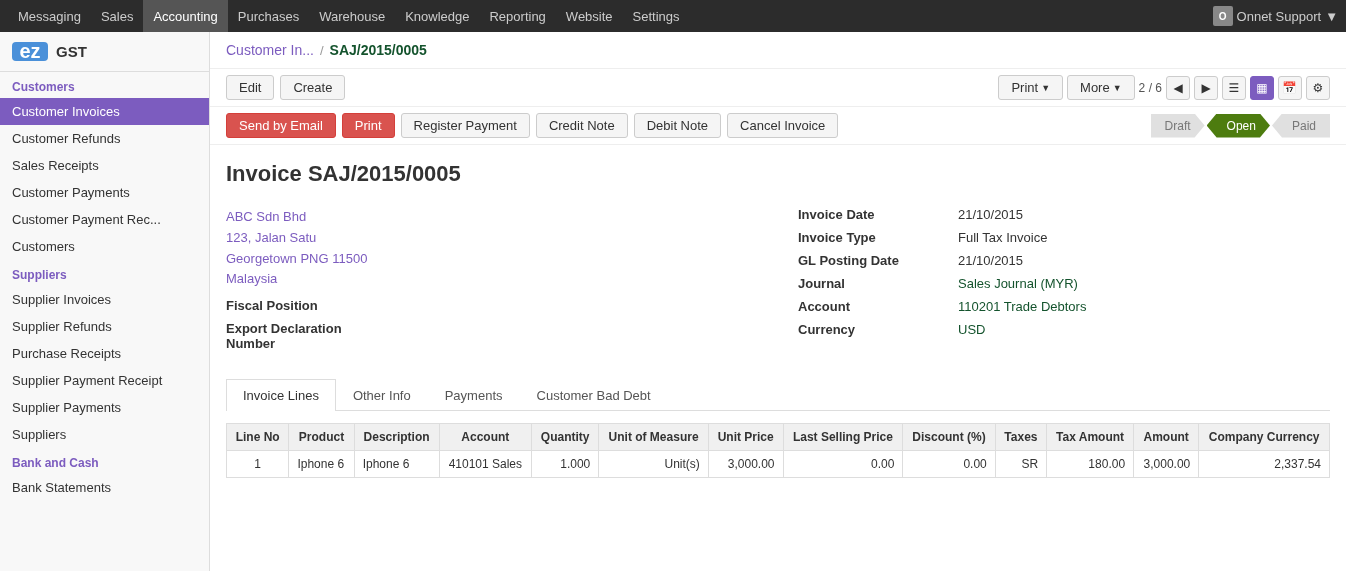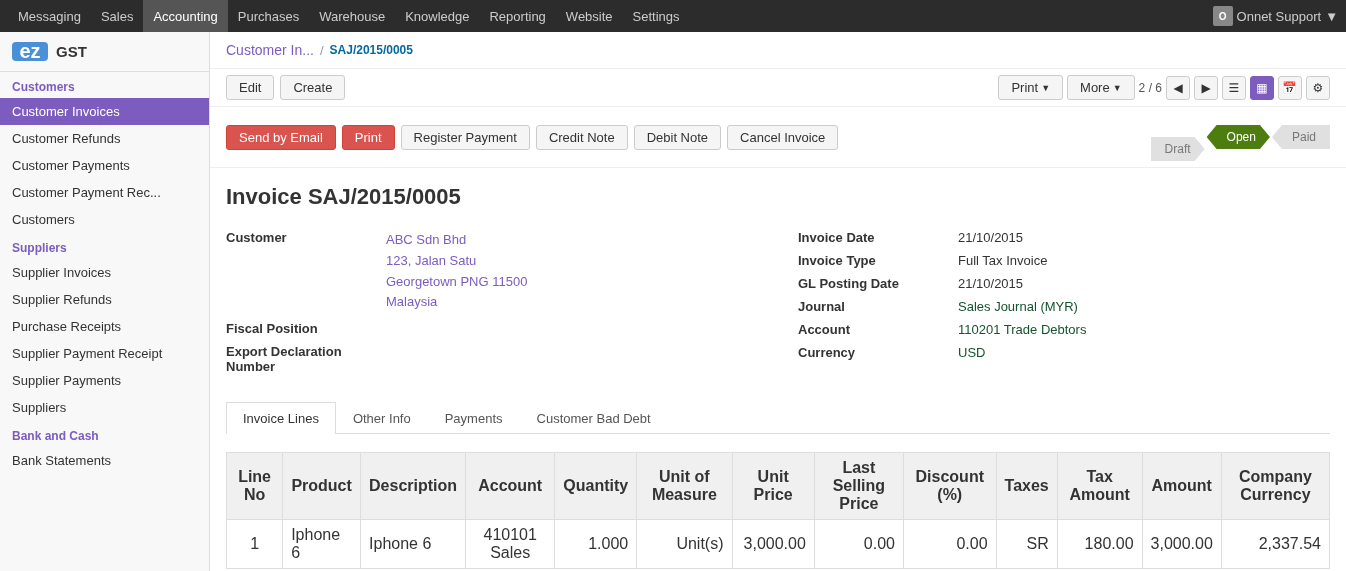--- a/index.html
+++ b/index.html
@@ -101,21 +101,21 @@
     .breadcrumb-bar {
       padding: 10px 16px;
       border-bottom: 1px solid #eee;
       display: flex;
       align-items: center;
       gap: 6px;
       background: #fff;
     }
     .breadcrumb-link { color: #7c5cbf; font-size: 14px; }
     .breadcrumb-sep { color: #999; }
-    .breadcrumb-current { color: #0369a1; font-size: 12px; font-weight: bold; }
+    .breadcrumb-current { color: #14532d; font-size: 14px; font-weight: bold; }
 
     
     .toolbar {
       padding: 6px 16px;
       display: flex;
       align-items: center;
       gap: 6px;
       border-bottom: 1px solid #eee;
     }
     .btn {
@@ -201,22 +201,22 @@
       border-color: #ddd;
       border-bottom-color: #fff;
       background: #fff;
       color: #333;
     }
 
     
     .invoice-table {
       width: 100%;
       border-collapse: collapse;
-      font-size: 16px;
-      margin-top: 18px;
+      font-size: 12px;
+      margin-top: 12px;
     }
     .invoice-table th {
       background: #f0f0f0;
       border: 1px solid #ddd;
       padding: 6px 8px;
       text-align: center;
       font-weight: bold;
       color: #333;
     }
     .invoice-table td {
@@ -241,21 +241,20 @@
       display: flex;
       align-items: center;
     }
     .pipeline-draft {
       padding: 5px 14px 5px 14px;
       background: #e0e0e0;
       color: #777;
       font-size: 12px;
       clip-path: polygon(0 0, calc(100% - 10px) 0, 100% 50%, calc(100% - 10px) 100%, 0 100%);
       margin-right: 2px;
-      margin-top: 24px;
     }
     .pipeline-open {
       padding: 5px 14px 5px 20px;
       background: #4d7c0f;
       color: #fff;
       font-size: 12px;
       clip-path: polygon(10px 0, calc(100% - 10px) 0, 100% 50%, calc(100% - 10px) 100%, 10px 100%, 0 50%);
       margin-right: 2px;
     }
     .pipeline-paid {
@@ -290,20 +289,21 @@
 
   <div class="sidebar">
     <div class="sidebar-logo">
       <div class="sidebar-logo-icon">ez</div>
       <div class="sidebar-logo-text">GST</div>
     </div>
 
     <div class="sidebar-section-header">Customers</div>
     <div class="sidebar-item active">Customer Invoices</div>
     <div class="sidebar-item">Customer Refunds</div>
+    <div class="sidebar-item">Sales Receipts</div>
     <div class="sidebar-item">Customer Payments</div>
     <div class="sidebar-item">Customer Payment Rec...</div>
     <div class="sidebar-item">Customers</div>
 
     <div class="sidebar-section-header">Suppliers</div>
     <div class="sidebar-item">Supplier Invoices</div>
     <div class="sidebar-item">Supplier Refunds</div>
     <div class="sidebar-item">Purchase Receipts</div>
     <div class="sidebar-item">Supplier Payment Receipt</div>
     <div class="sidebar-item">Supplier Payments</div>
@@ -355,21 +355,20 @@
       </div>
     </div>
 
     <div class="invoice-content">
       <div class="invoice-title">Invoice SAJ/2015/0005</div>
 
       <div class="invoice-details">
 
         <div class="invoice-left">
           <div class="detail-row">
-            <div class="detail-label">Customer</div>
             <div class="detail-value customer-address">
               <p>ABC Sdn Bhd</p>
               <p>123, Jalan Satu</p>
               <p>Georgetown PNG 11500</p>
               <p>Malaysia</p>
             </div>
           </div>
           <div class="detail-row">
             <div class="detail-label">Fiscal Position</div>
             <div class="detail-value"></div>

